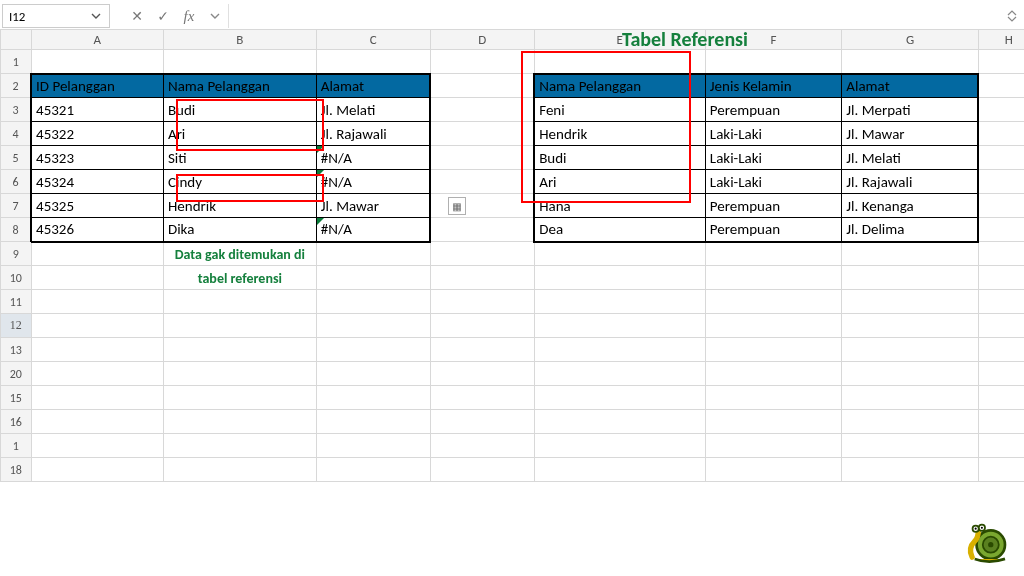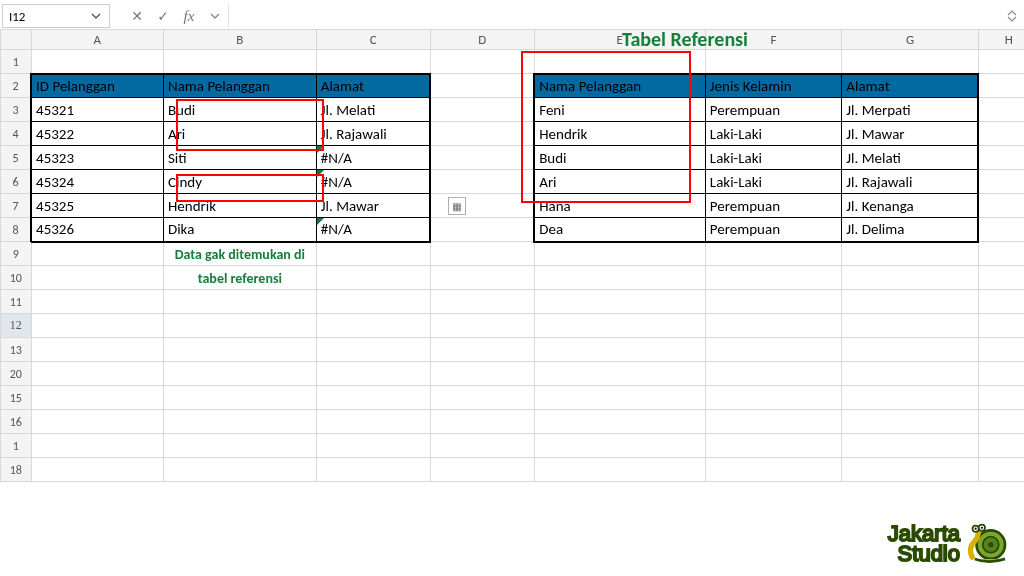--- a/index.html
+++ b/index.html
@@ -419,24 +419,20 @@
 <div class="redbox" style="top:70px; left:176px; width:148px; height:52px;"></div>
 <div class="redbox" style="top:145px; left:176px; width:148px; height:28px;"></div>
 <div class="redbox" style="top:22px; left:521px; width:170px; height:152px;"></div>
 
 <div class="smart-tag" style="top:168px; left:448px;">▦</div>
 
 <div class="redtext" style="position: absolute; top: -2px; left: 622px; font-size: 20px; z-index: 6;">Tabel Referensi</div>
   </div>
 
 <div class="watermark">
-  <div class="wm-text">
-    <span>Jakarta</span>
-    <span>Studio</span>
-  </div>
   <div class="snail">
     <svg viewBox="0 0 60 54">
       <circle cx="32" cy="30" r="16" fill="#7aa72f" stroke="#2a4a00" stroke-width="3"></circle>
       <circle cx="32" cy="30" r="9" fill="#5a8020" stroke="#2a4a00" stroke-width="2"></circle>
       <circle cx="32" cy="30" r="3" fill="#2a4a00"></circle>
       <path d="M11 44 Q6 34 14 26 Q18 22 18 14" fill="none" stroke="#d8b000" stroke-width="6" stroke-linecap="round"></path>
       <path d="M14 46 Q30 52 48 46" fill="#d8b000" stroke="#2a4a00" stroke-width="3"></path>
       <circle cx="15" cy="12" r="3.5" fill="#fff" stroke="#2a4a00" stroke-width="2"></circle>
       <circle cx="22" cy="11" r="3.5" fill="#fff" stroke="#2a4a00" stroke-width="2"></circle>
       <circle cx="15" cy="12" r="1.2" fill="#000"></circle>

